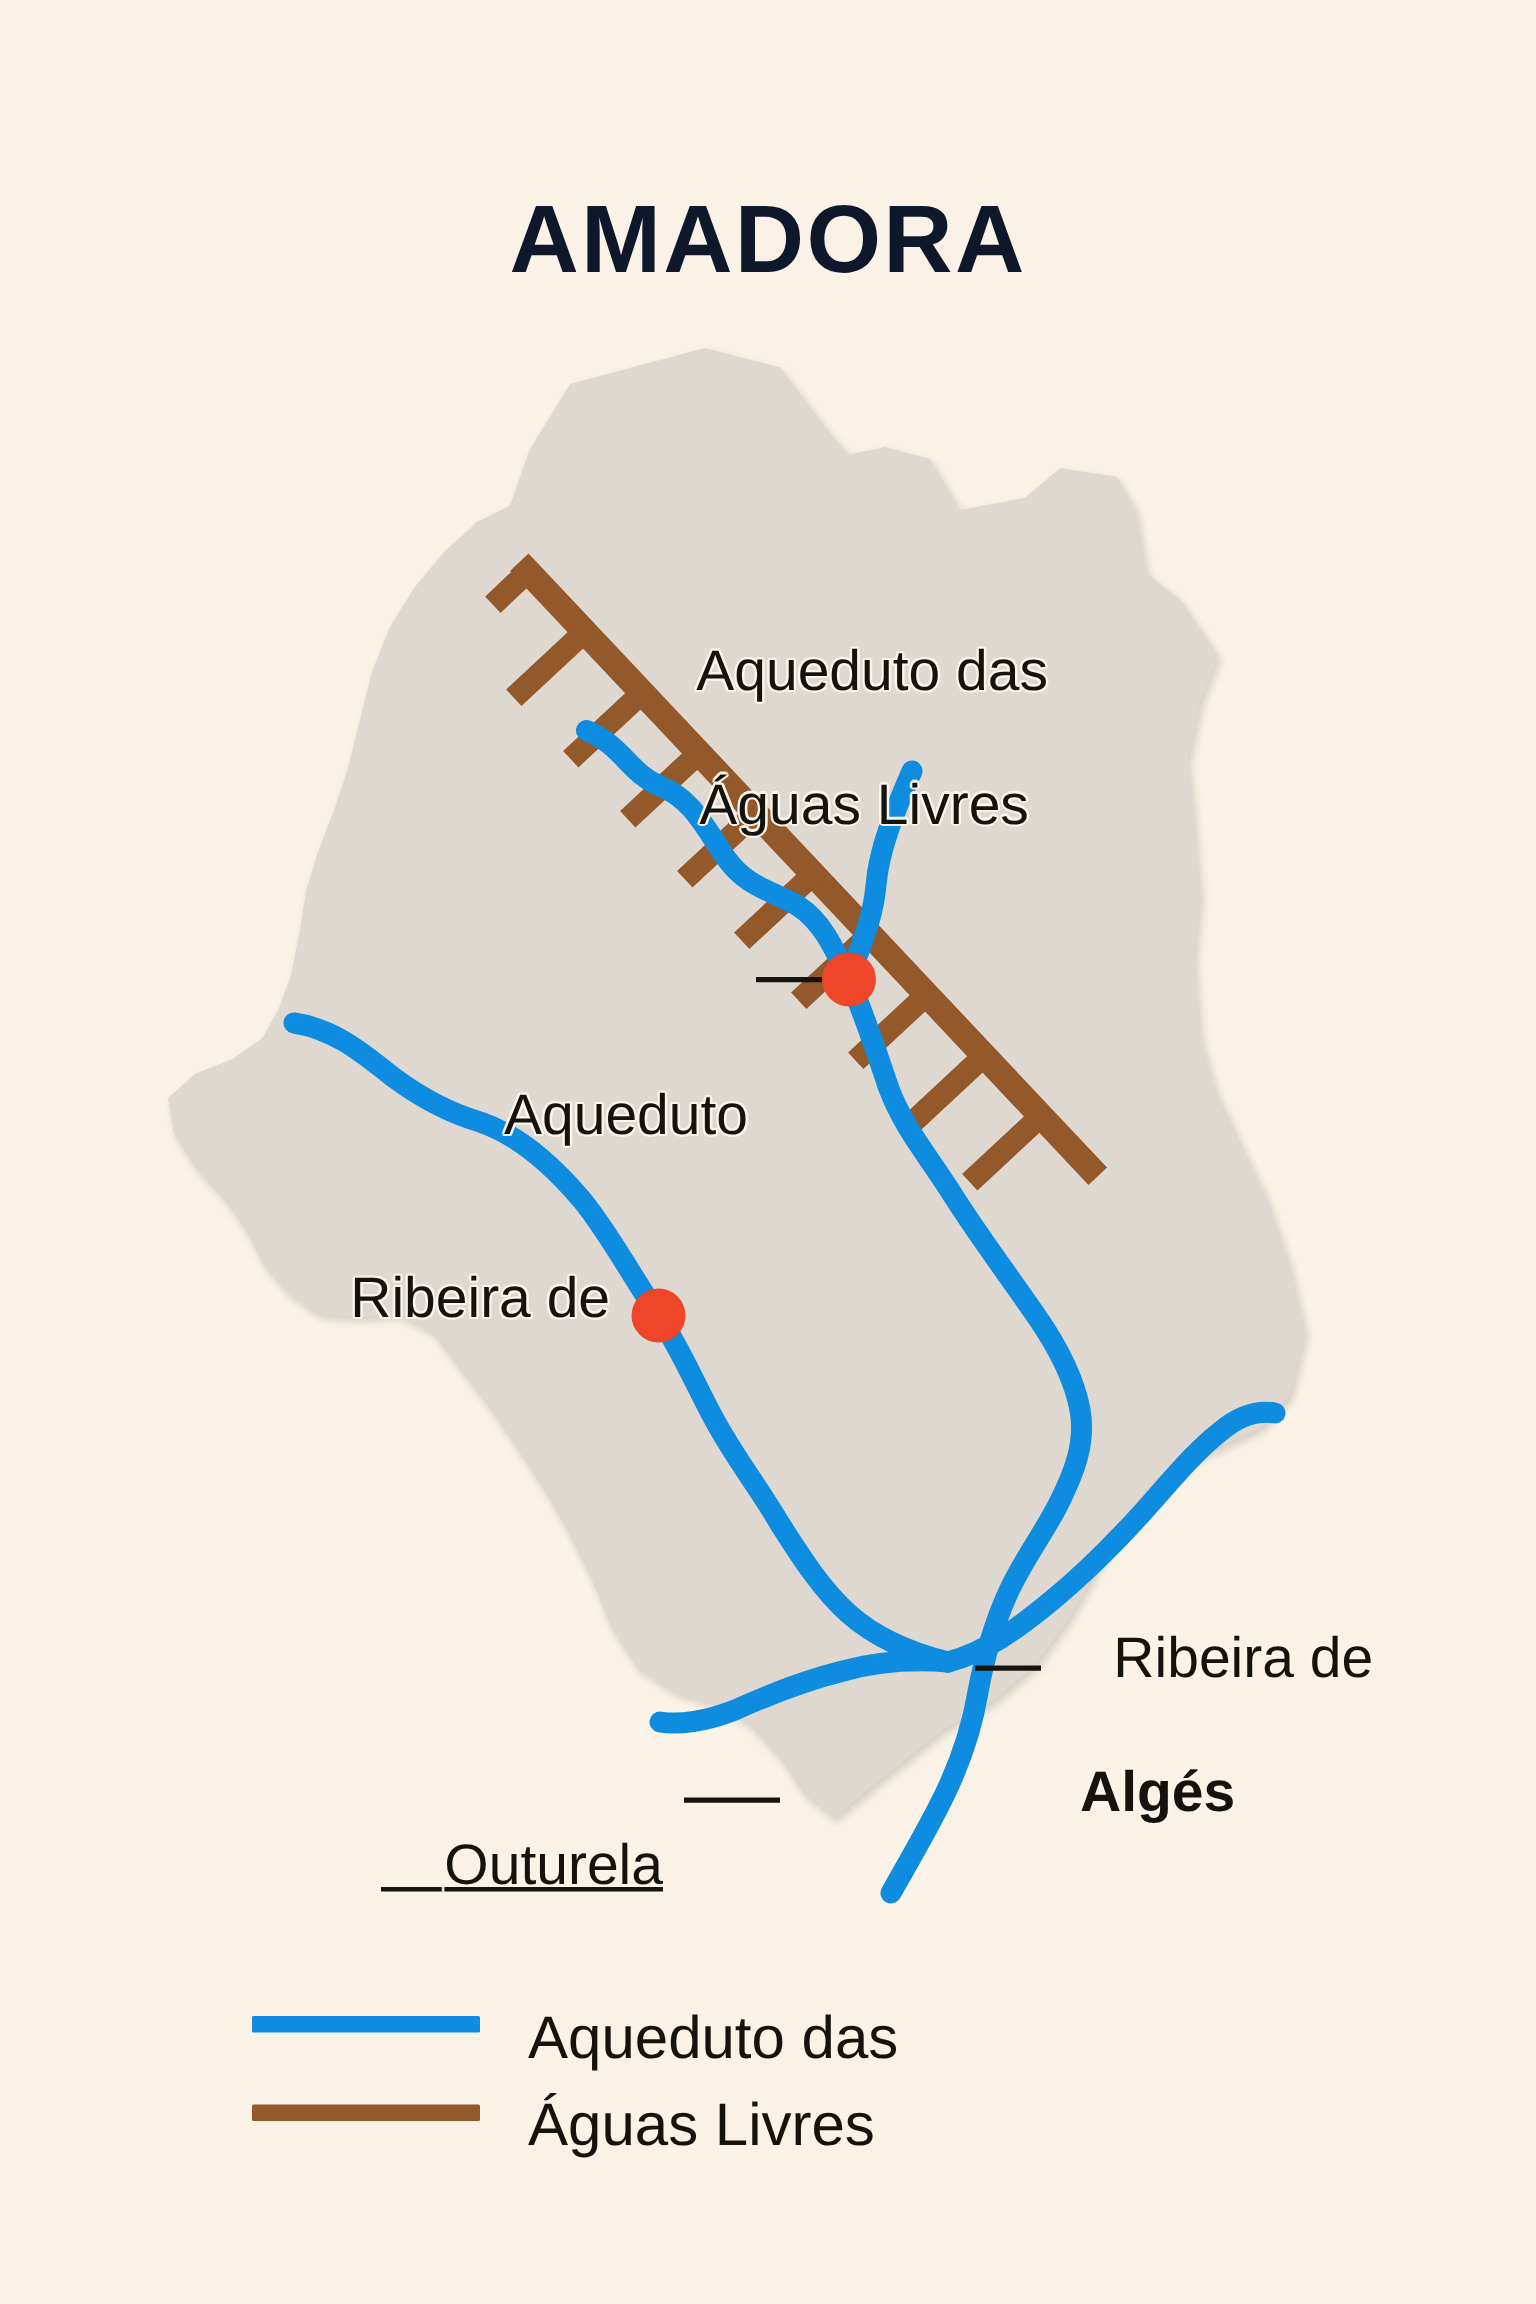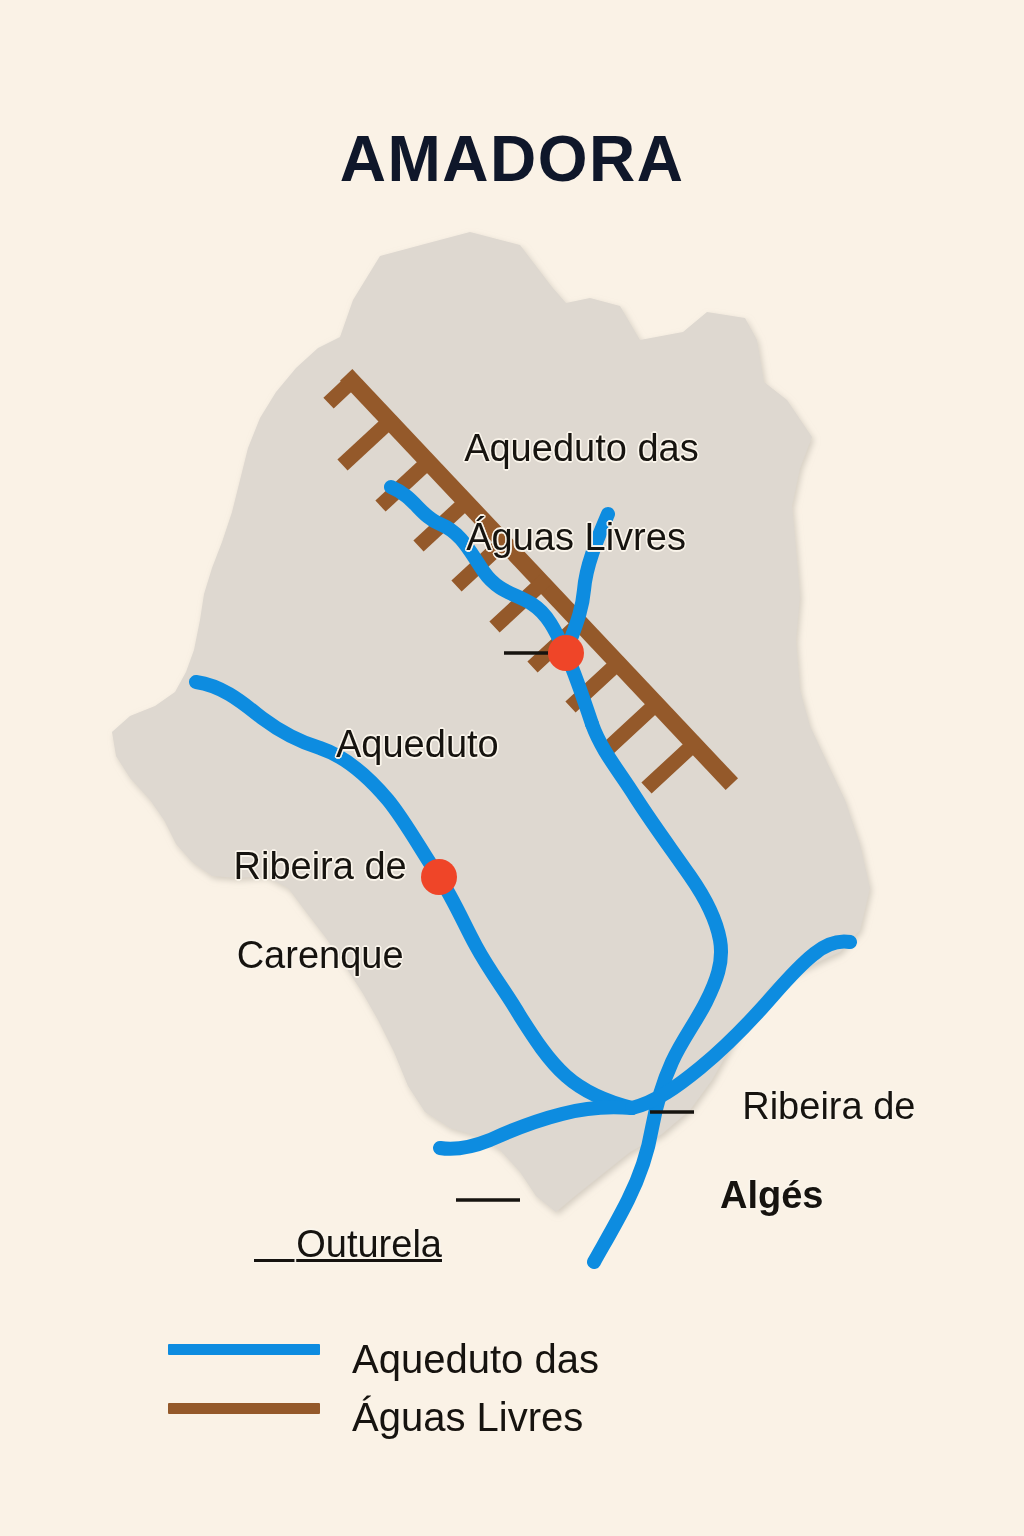--- a/index.html
+++ b/index.html
@@ -286,21 +286,20 @@
   </div>
 
   <div class="map-label lbl-falagueira">
     <br>
   </div>
 
   <div class="map-label lbl-venteira">Aqueduto</div>
 
   <div class="map-label lbl-carenque">
     <span class="l1">Ribeira de</span><br>
-    <span class="l2">Carenque</span>
   </div>
 
   <div class="map-label lbl-alges">
     <span class="l1">Ribeira de</span>
     <span class="l2">Algés</span>
   </div>
 
   <div class="map-label lbl-outurela">
     <span class="l1">Outurela</span><br>
   </div>

